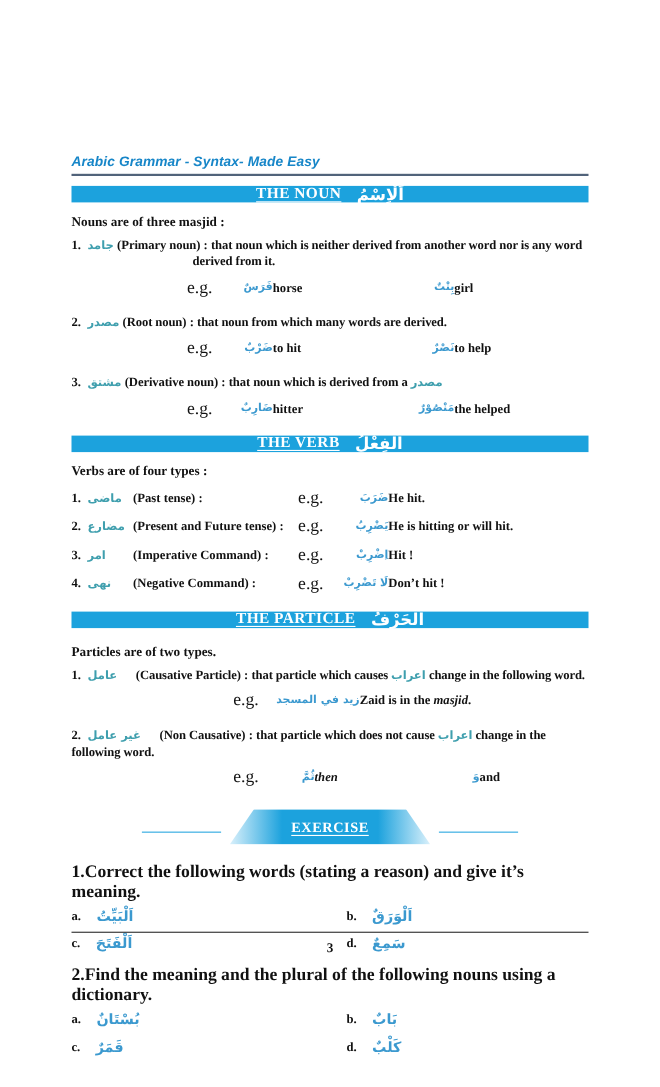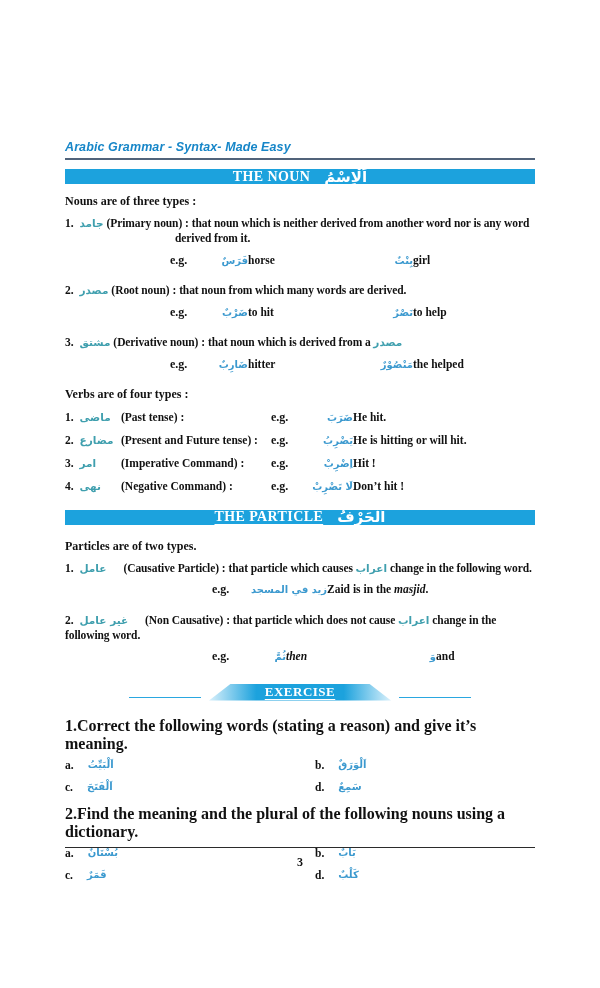--- a/index.html
+++ b/index.html
@@ -29,69 +29,69 @@
   p.body-line{font-size:11.5px;font-weight:bold;letter-spacing:-0.1px;line-height:1.3;}
   .num{margin-right:3px;}
   .ar{font-family:"DejaVu Sans",sans-serif;direction:rtl;unicode-bidi:isolate;font-weight:bold;}
   .ar-cat{color:var(--arabic_teal);font-size:10.5px;}
   .ar-ex{color:var(--arabic_blue);font-size:10px;}
   .cont-line{margin-left:110px;}
 
   .eg-row{display:grid;grid-template-columns:105px 28px 50px 110px 55px 1fr;align-items:center;
     margin:7px 0 15px 0;font-size:11.5px;font-weight:bold;}
   .eg-row .eg{grid-column:2;}
-  .eg-label{font-size:12px;font-weight:bold;}
+  .eg-label{font-size:16px;font-weight:normal;}
 
   .verb-row{display:grid;grid-template-columns:56px 150px 30px 52px 1fr;align-items:center;
     font-size:11.5px;font-weight:bold;margin:8px 0;}
 
   .p-item{margin-bottom:6px;}
   .p-eg{margin:6px 0 16px 147px;display:flex;align-items:center;font-size:11.5px;font-weight:bold;}
   .p-eg .eg-label{width:27px;}
   .p-eg .ar-wide{display:inline-block;width:88px;}
   .p-eg .en-wide{display:inline-block;width:110px;font-style:italic;}
   .p-eg .ar-mid{display:inline-block;width:40px;}
   .p-eg .ar-sm{display:inline-block;width:47px;}
   .gap18{display:inline-block;width:14px;}
 
   .ex-row{display:flex;align-items:center;justify-content:center;margin:20px 0 16px 0;}
   .ex-line{width:72px;border-top:1.6px solid #2aa7e0;position:relative;top:5px;}
   .ex-line.left{margin-right:8px;}
   .ex-line.right{margin-left:8px;}
-  .ex-trap{width:182px;height:17px;display:flex;align-items:center;justify-content:center;
+  .ex-trap{width:182px;height:32px;display:flex;align-items:center;justify-content:center;
     background:linear-gradient(90deg,#d9f0fb 0%,var(--banner) 26%,var(--banner) 74%,#d9f0fb 100%);
     clip-path:polygon(22px 0,calc(100% - 22px) 0,100% 100%,0 100%);}
   .ex-text{color:#fff;font-weight:bold;font-size:13px;letter-spacing:0.5px;
     text-decoration:underline;text-underline-offset:3px;}
 
   .q-title{font-size:16px;font-weight:bold;margin:12px 0 6px 0;}
   .q-grid{display:grid;grid-template-columns:250px 1fr;row-gap:10px;margin-bottom:12px;}
   .q-item{display:flex;align-items:center;gap:14px;font-size:11.5px;font-weight:bold;}
-  .q-item .ar-ex{font-size:10px;}
+  .q-item .ar-ex{font-size:13px;}
 
   .footer{position:absolute;left:65px;right:65px;top:838px;border-top:1.6px solid #2b2b2b;
     text-align:center;padding-top:4px;}
   .page-num{font-size:12px;font-weight:bold;}
   .it{font-style:italic;}
 </style>
 </head>
 <body>
 
 <div class="page">
   <div class="content">
 
     <div class="running-head">Arabic Grammar - Syntax- Made Easy</div>
     <hr class="head-rule">
 
     <div class="banner">
       <span class="banner-en">THE NOUN</span>
       <span class="banner-ar">اَلْاِسْمُ</span>
     </div>
 
-    <p class="intro">Nouns are of three types :</p>
+    <p class="intro">Nouns are of three masjid :</p>
 
     <div>
       <p class="body-line">
         <span class="num">1.</span>
         <span class="ar ar-cat">جامد</span>
         <span>(Primary noun) : that noun which is neither derived from another word nor is any word</span>
       </p>
       <p class="body-line cont-line">derived from it.</p>
       <div class="eg-row">
         <span class="eg eg-label">e.g.</span>
@@ -126,20 +126,24 @@
       </p>
       <div class="eg-row">
         <span class="eg eg-label">e.g.</span>
         <span class="ar ar-ex">ضَارِبٌ</span>
         <span>hitter</span>
         <span class="ar ar-ex">مَنْصُوْرٌ</span>
         <span>the helped</span>
       </div>
     </div>
 
+    <div class="banner">
+      <span class="banner-en">THE VERB</span>
+      <span class="banner-ar">اَلْفِعْلُ</span>
+    </div>
 
     <p class="intro">Verbs are of four types :</p>
 
     <div class="verb-row">
       <span><span class="num">1.</span> <span class="ar ar-cat">ماضى</span></span>
       <span>(Past tense) :</span>
       <span class="eg-label">e.g.</span>
       <span class="ar ar-ex">ضَرَبَ</span>
       <span>He hit.</span>
     </div>

